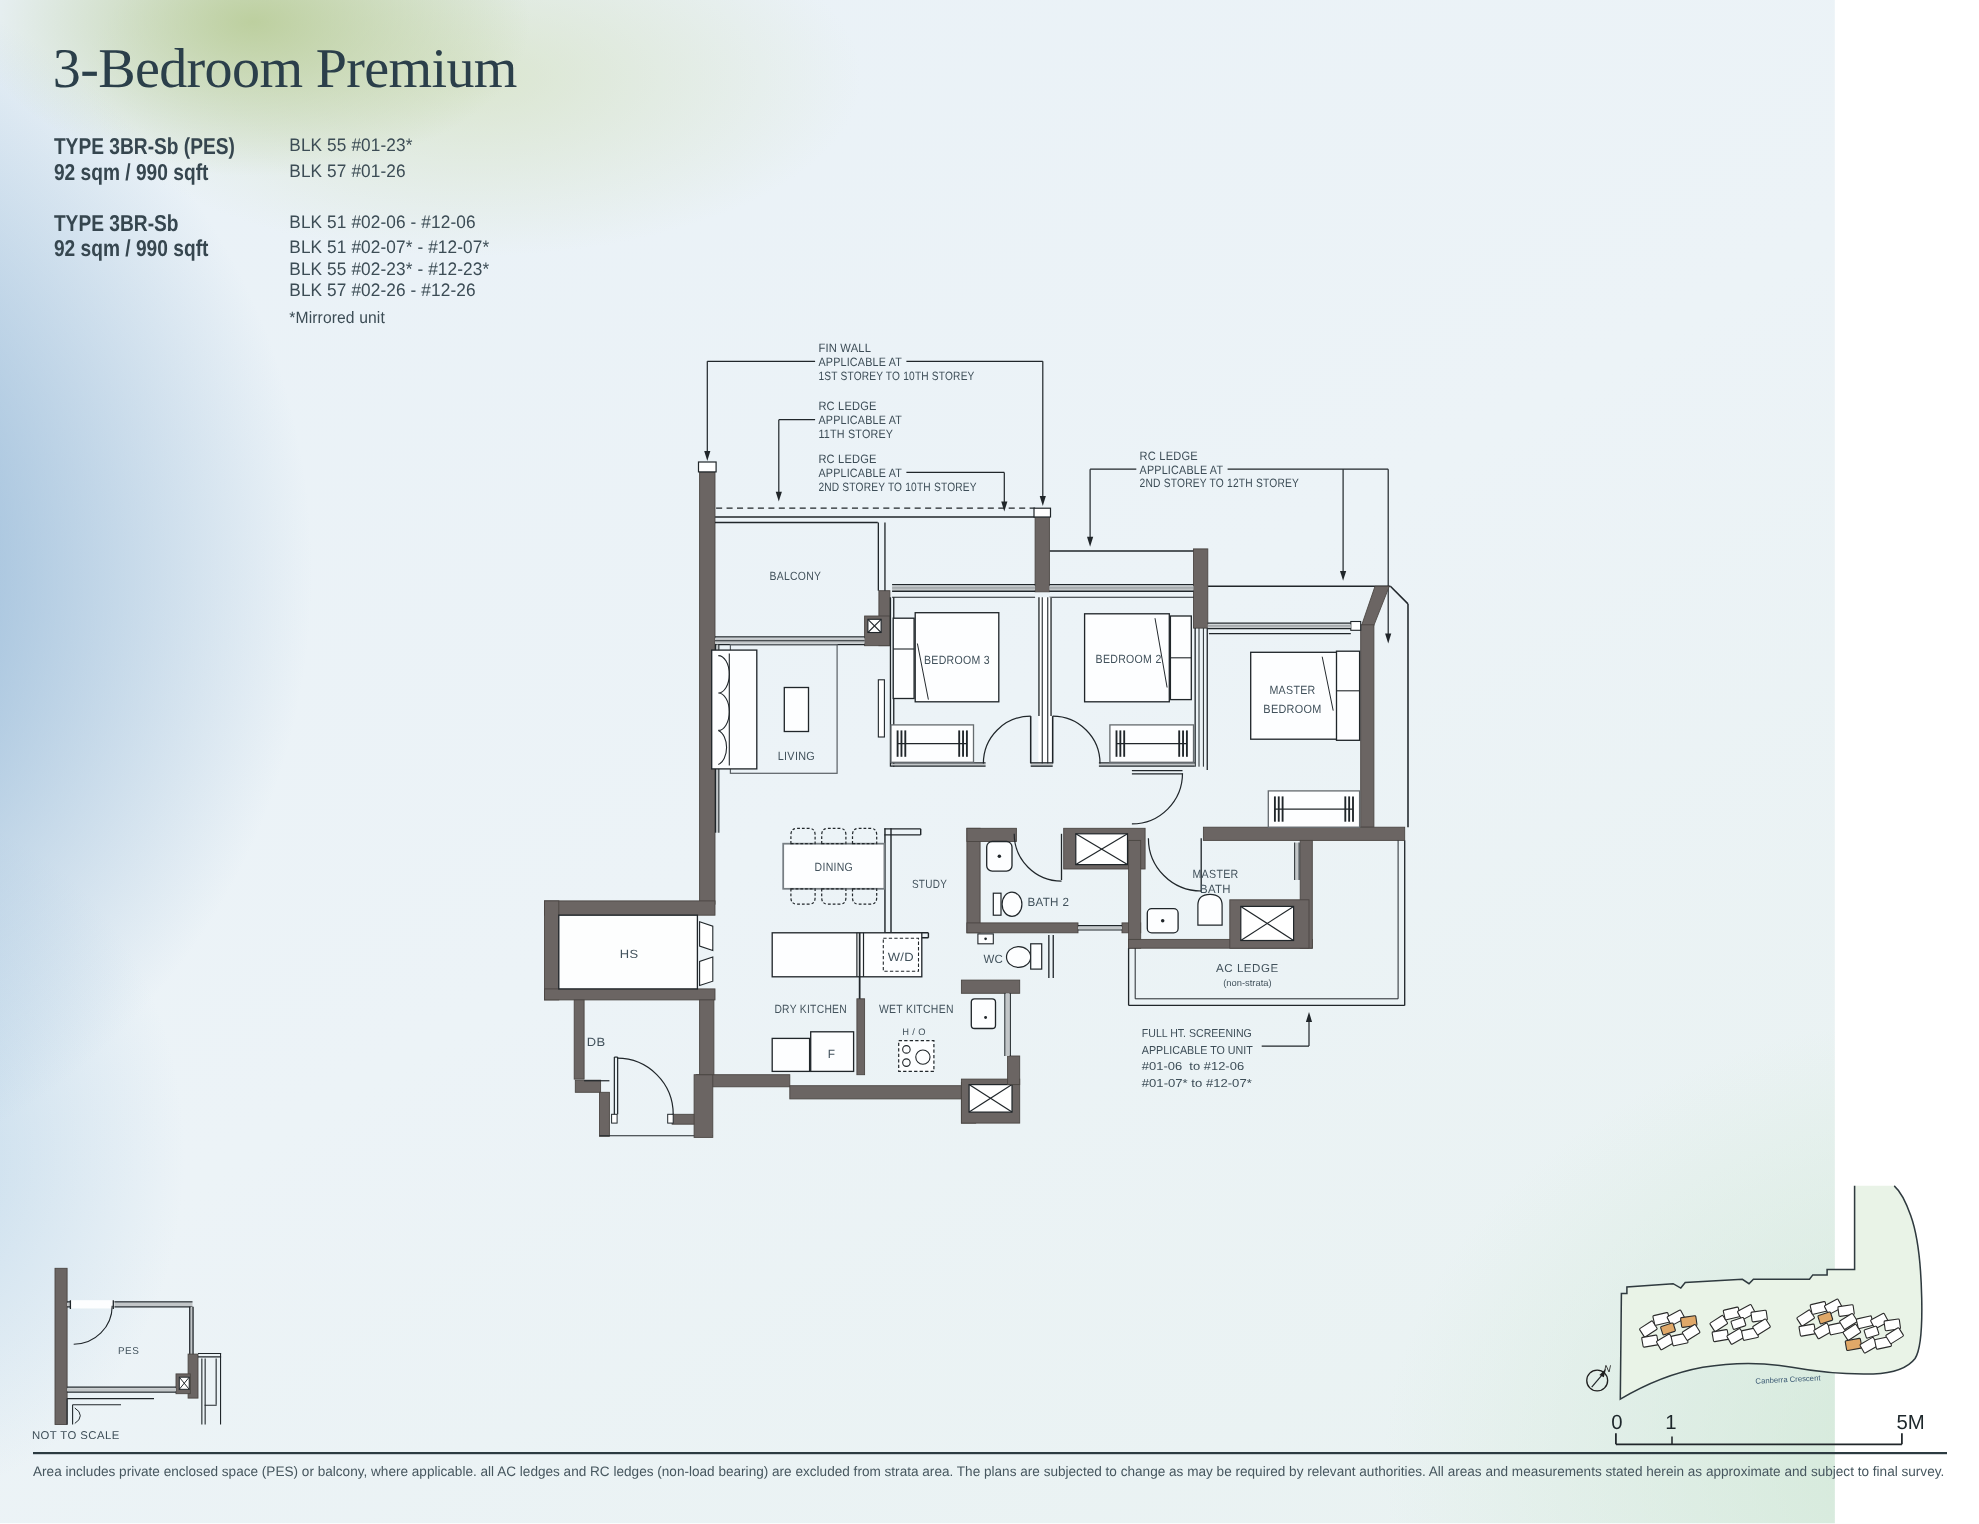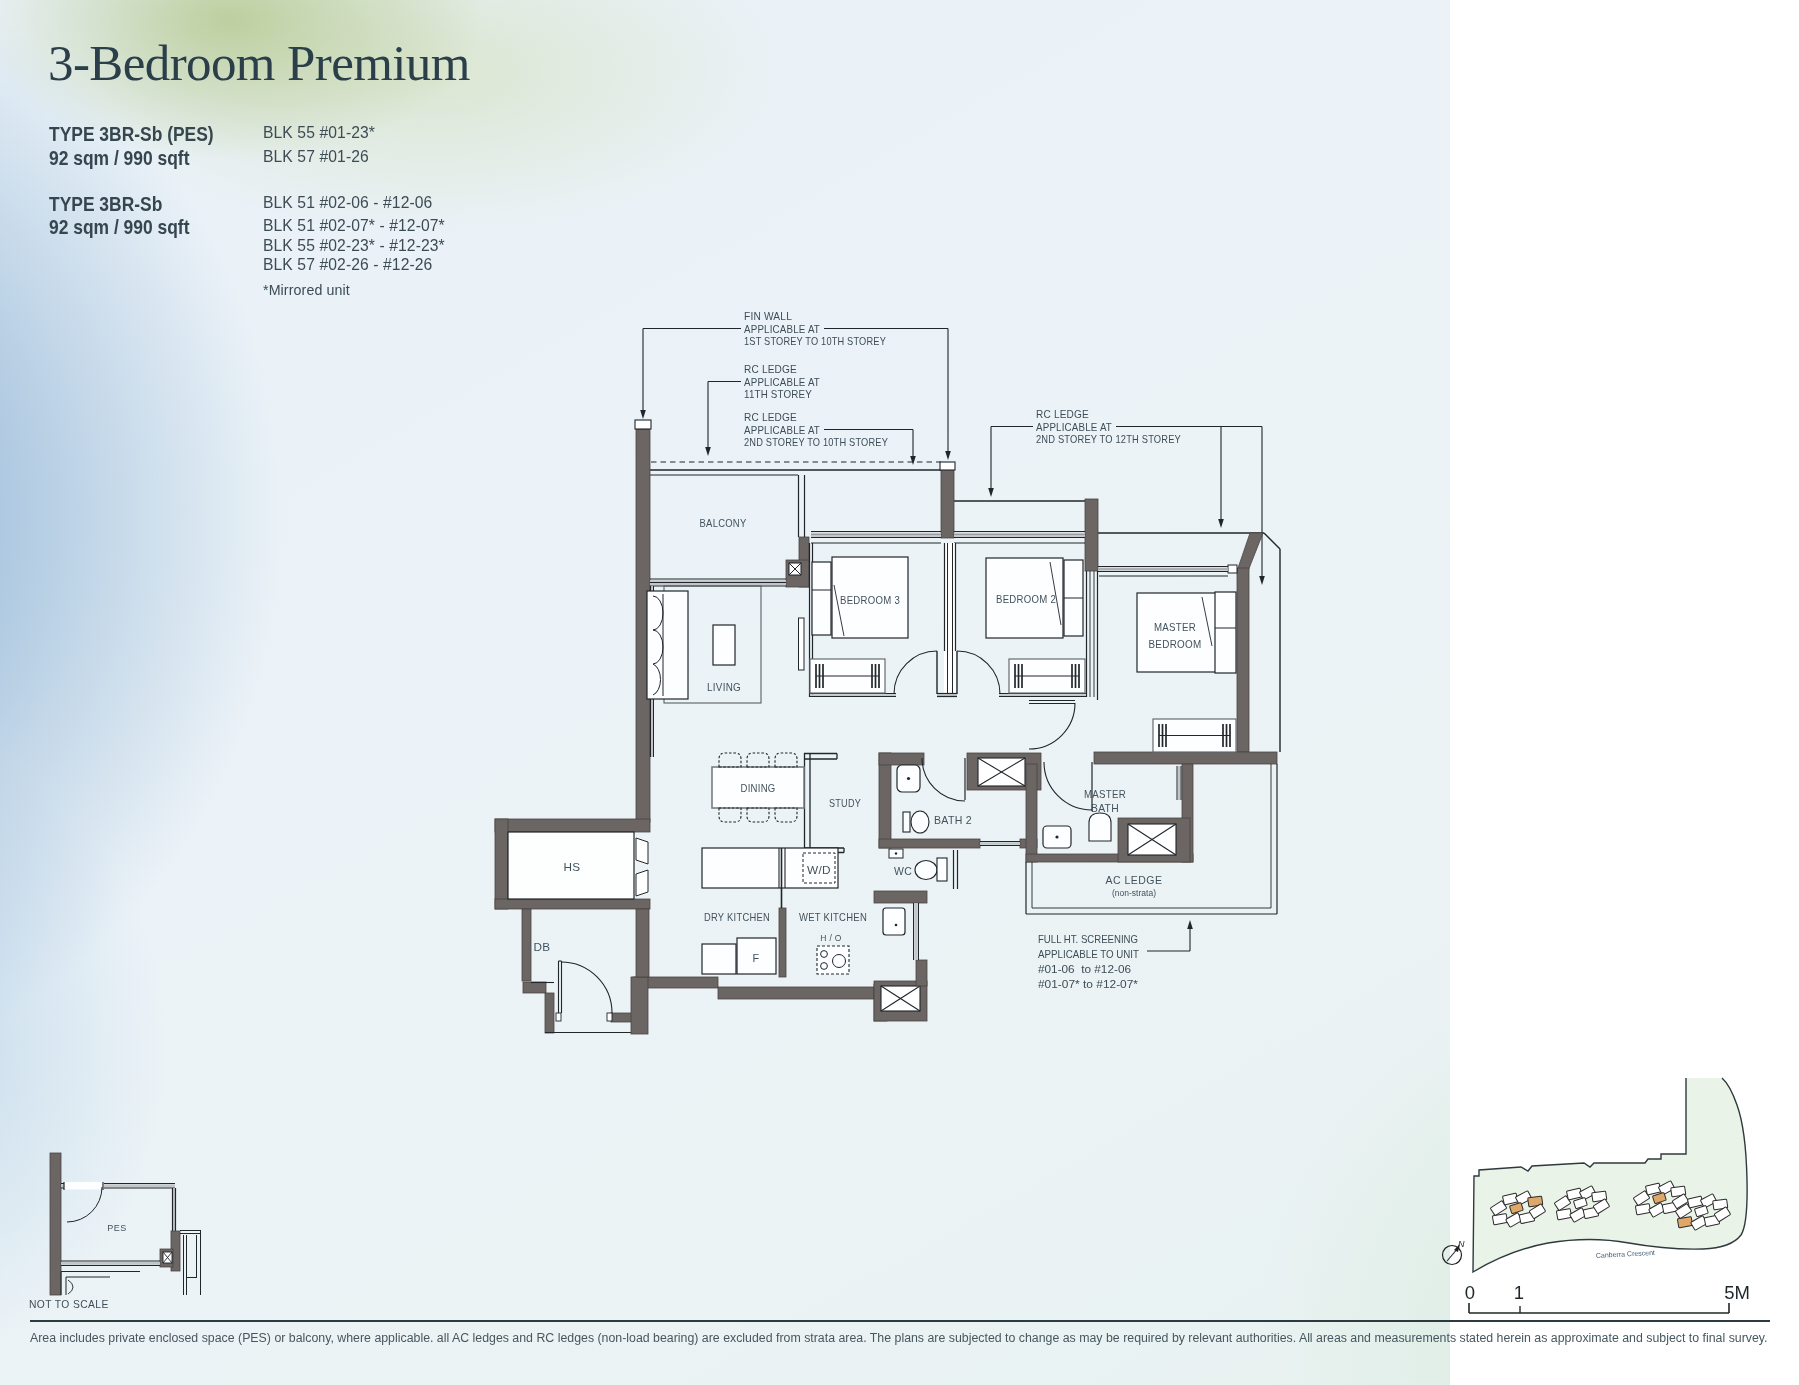--- a/index.html
+++ b/index.html
@@ -1,17 +1,17 @@
 <!DOCTYPE html>
 <html><head>
 <meta charset="utf-8">
 <style>
   html,body{margin:0;padding:0;}
   body{width:1799px;height:1385px;overflow:hidden;font-family:"Liberation Sans",sans-serif;}
-  .page{position:relative;width:1450px;height:1385px;
+  .page{position:relative;width:1668px;height:1385px;
     background:
       radial-gradient(360px 200px at 230px 20px, rgba(182,202,146,0.85), rgba(182,202,146,0) 70%),
       radial-gradient(520px 240px at 430px 70px, rgba(206,220,176,0.55), rgba(206,220,176,0) 68%),
       radial-gradient(800px 840px at -260px 520px, rgba(118,163,204,1.0), rgba(118,163,204,0) 68%),
       radial-gradient(400px 500px at -80px 1050px, rgba(150,190,222,0.45), rgba(150,190,222,0) 62%),
       radial-gradient(820px 620px at 1799px 1330px, rgba(204,230,208,0.8), rgba(204,230,208,0) 66%),
       linear-gradient(150deg, #e9f1f7 0%, #ecf3f7 50%, #e9f2f1 100%);
   }
   .title{position:absolute;left:48px;top:34px;font-family:"Liberation Serif",serif;font-size:51px;color:#2b3f4a;letter-spacing:-0.6px;}
   .typehead{position:absolute;font-weight:bold;font-size:21px;color:#36464f;letter-spacing:0px;transform:scaleX(0.83);transform-origin:left top;}

